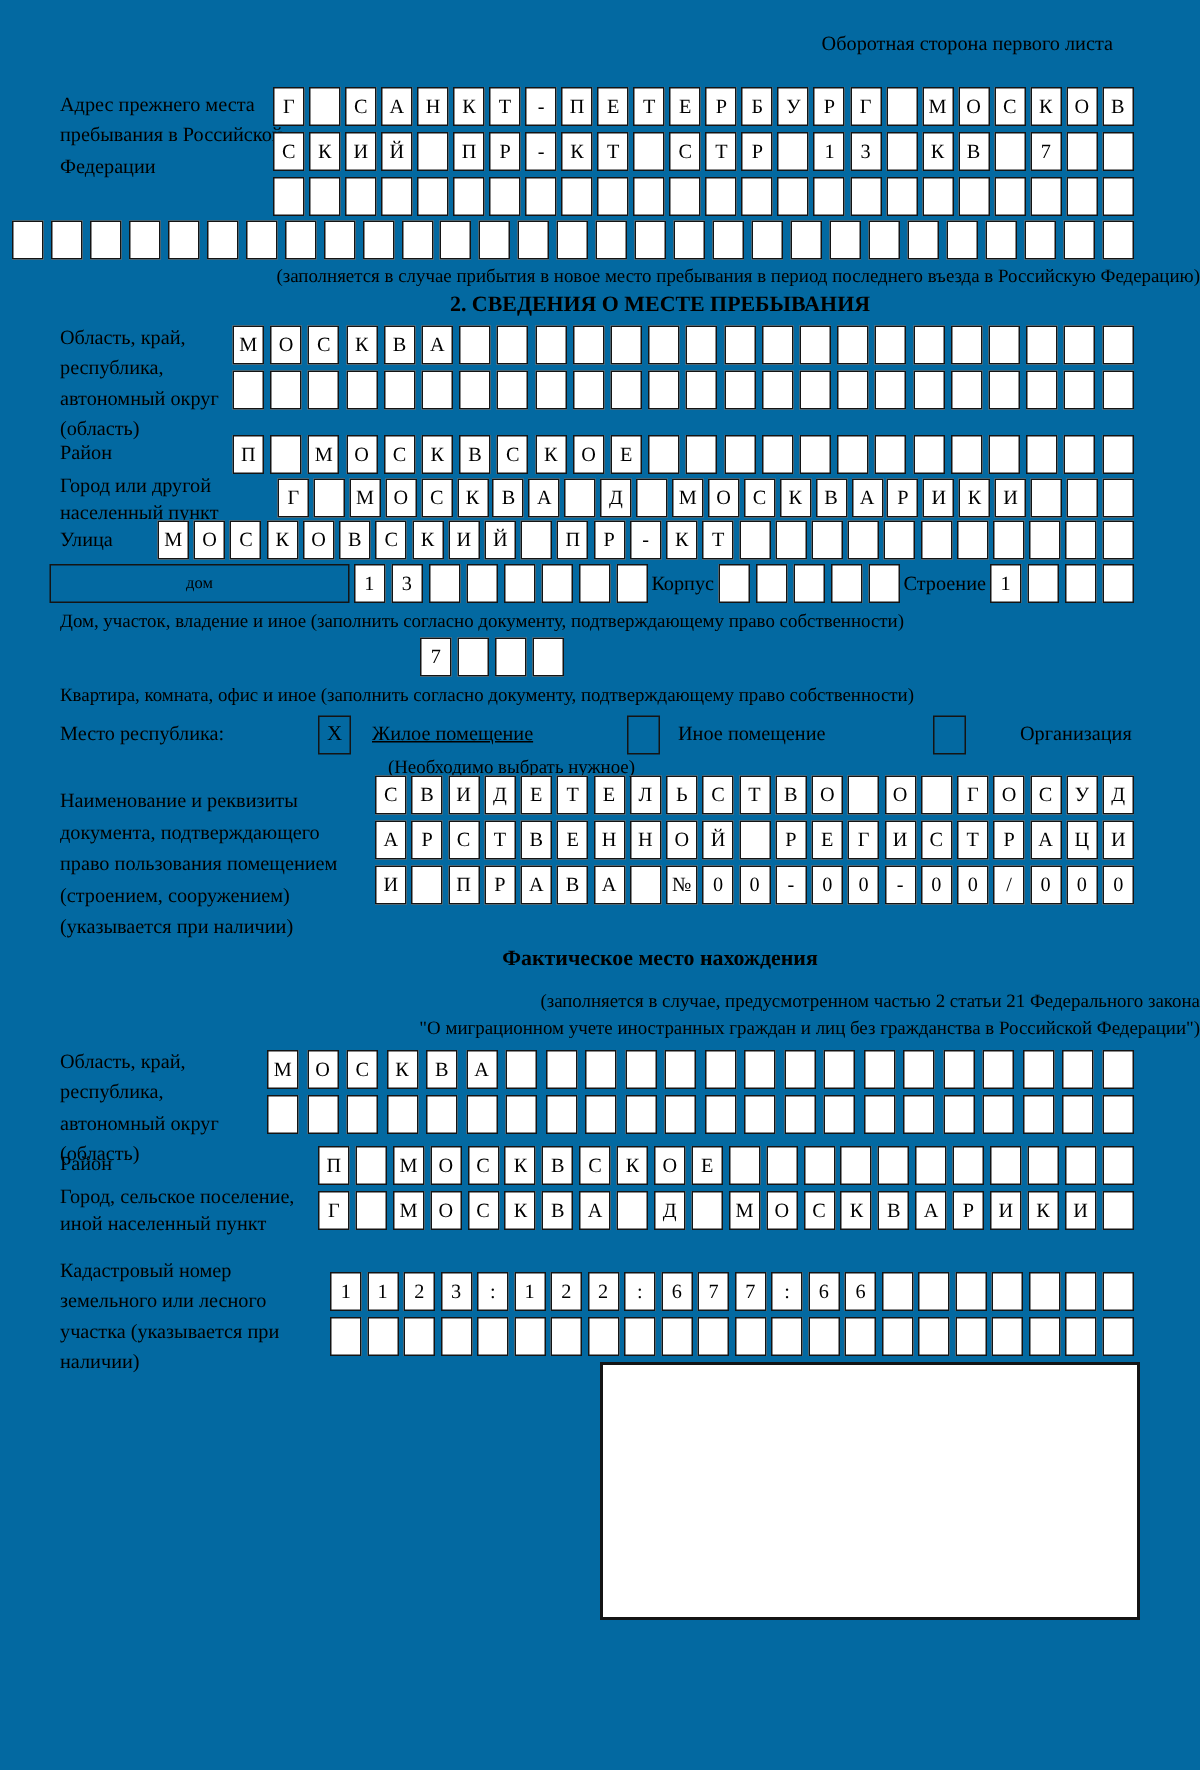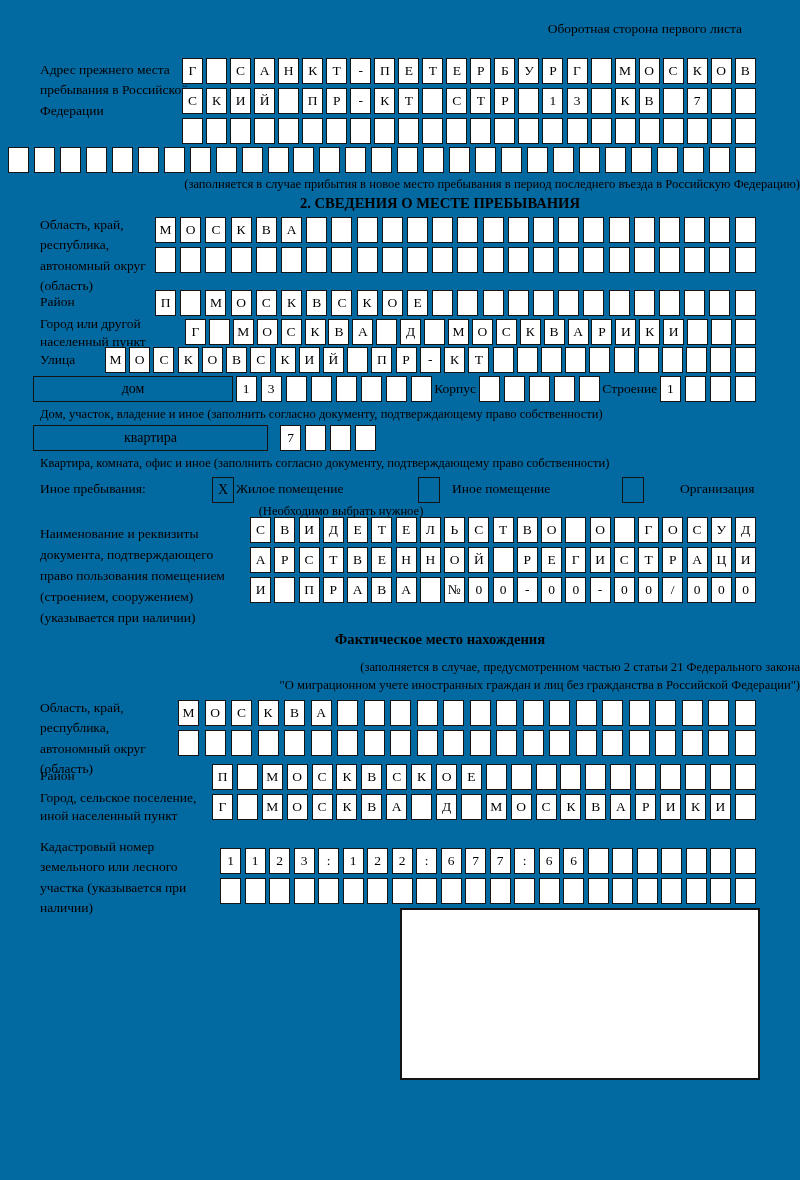--- a/index.html
+++ b/index.html
@@ -17,21 +17,21 @@
   .cell {
     width:21px; height:26px; box-sizing:border-box;
     border:1.6px solid #141414; background:#fff;
     display:flex; align-items:center; justify-content:center;
     font-size:13.5px; font-family:"Liberation Serif", serif;
     flex:0 0 auto;
   }
   .cellgroup { display:flex; gap:4px; }
   .widebox {
     box-sizing:border-box; border:1.6px solid #141414; height:26px;
-    display:flex; align-items:center; justify-content:center; font-size:14px;
+    display:flex; align-items:center; justify-content:center; font-size:11px;
   }
   .inlinerow { position:absolute; display:flex; align-items:center; justify-content:space-between; }
   .checkbox {
     position:absolute; width:22px; height:26px; box-sizing:border-box;
     border:1.6px solid #141414; display:flex; align-items:center; justify-content:center;
     font-size:14px;
   }
   .stampbox { position:absolute; box-sizing:border-box; border:2px solid #141414; background:#fff; }
   .caption { position:absolute; font-size:13px; line-height:1.5; text-align:center; }
 </style>
@@ -320,32 +320,31 @@
     <div style="font-size:13.5px;">Строение</div>
     <div class="cellgroup">
         <div class="cell">1</div>
         <div class="cell"></div>
         <div class="cell"></div>
         <div class="cell"></div>
       </div>
   </div>
   <div class="note" style="left:40px; top:407px;">Дом, участок, владение и иное (заполнить согласно документу, подтверждающему право собственности)</div>
 
-  <div class="widebox" style="position:absolute; left:33px; top:425px; width:235px;">квартира</div>
   <div class="cellgroup" style="position:absolute; left:280px; top:425px;">
       <div class="cell">7</div>
       <div class="cell"></div>
       <div class="cell"></div>
       <div class="cell"></div>
     </div>
   <div class="note" style="left:40px; top:456px;">Квартира, комната, офис и иное (заполнить согласно документу, подтверждающему право собственности)</div>
 
-  <div class="lbl" style="left:40px; top:479px;">Иное пребывания:</div>
+  <div class="lbl" style="left:40px; top:479px;">Место республика:</div>
   <div class="checkbox" style="left:212px; top:477px;">X</div>
-  <div class="lbl" style="left:236px; top:479px;">Жилое помещение</div>
+  <div class="lbl" style="left:248px; top:479px;text-decoration:underline;">Жилое помещение</div>
   <div class="checkbox" style="left:418px; top:477px;"></div>
   <div class="lbl" style="left:452px; top:479px;">Иное помещение</div>
   <div class="checkbox" style="left:622px; top:477px;"></div>
   <div class="lbl" style="left:680px; top:479px;">Организация</div>
   <div class="note" style="left:0; width:682px; text-align:center; top:504px;">(Необходимо выбрать нужное)</div>
 
   <div class="lbl" style="left:40px; top:524px; width:208px; line-height:1.55;">Наименование и реквизиты документа, подтверждающего право пользования помещением (строением, сооружением) (указывается при наличии)</div>
   <div class="cellrow" style="left:250px; top:517px; width:506px;">
       <div class="cell">С</div>
       <div class="cell">В</div>

